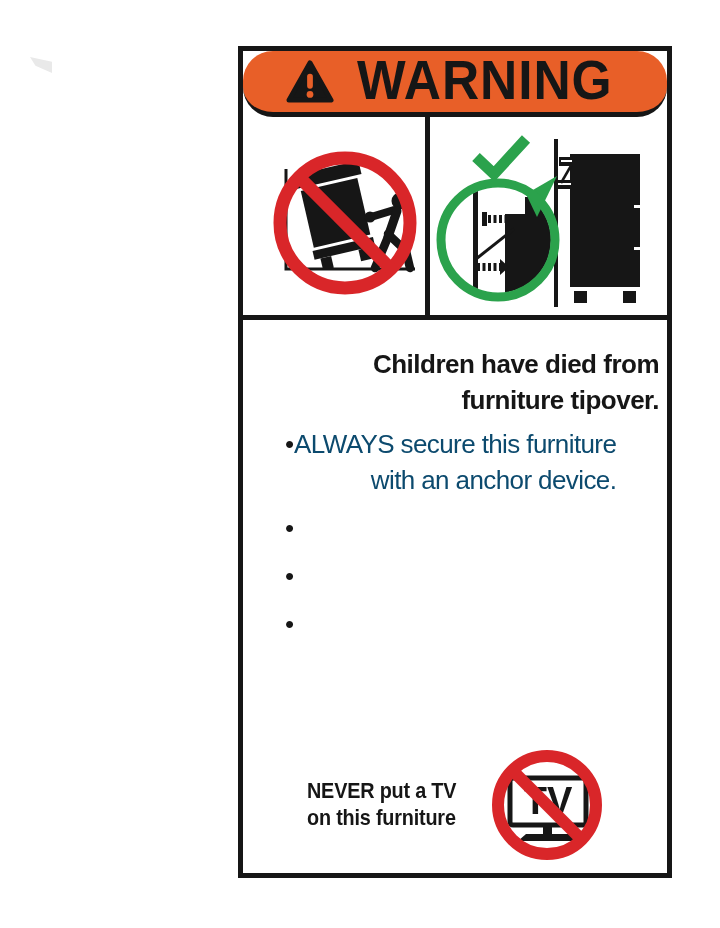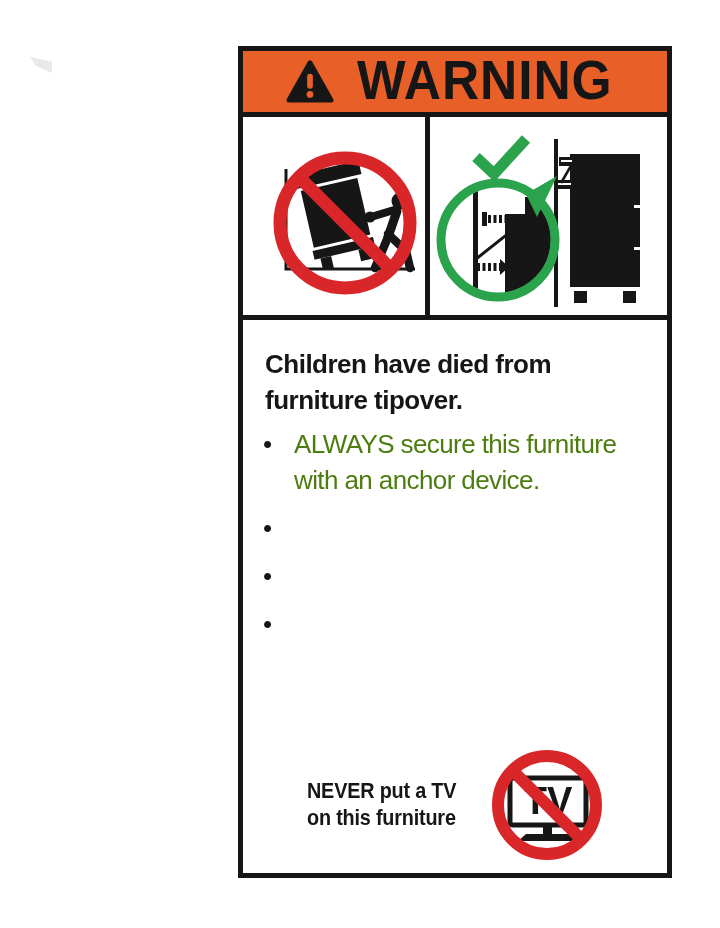--- a/index.html
+++ b/index.html
@@ -19,46 +19,46 @@
     position:absolute;left:30px;top:57px;width:22px;height:16px;
     background:#e9e9e9;clip-path:polygon(0 0,100% 30%,100% 100%,25% 55%);
   }
   .label{
     position:absolute;left:238px;top:46px;width:434px;height:832px;
     box-sizing:border-box;border:5px solid var(--ink);background:var(--label-bg);
   }
   .header{
     box-sizing:border-box;height:66px;background:var(--header-bg);
     border-bottom:5px solid var(--ink);
-    display:flex;align-items:center;justify-content:center;gap:12px;
+    display:flex;align-items:center;justify-content:center;gap:12px;border-radius:30px;
   }
   .warning-text{
     font-size:56px;font-weight:bold;letter-spacing:1px;line-height:1;
     transform:scaleX(.92);transform-origin:center;padding-bottom:4px;
   }
   .pictos{
     box-sizing:border-box;height:203px;border-bottom:5px solid var(--ink);
     display:flex;background:#fff;
   }
   .panel{box-sizing:border-box;height:198px;}
   .panel.left{width:187px;border-right:5px solid var(--ink);}
   .panel.right{flex:1;}
   .panel svg{display:block;}
   .text-section{
     position:absolute;left:0;right:0;top:269px;height:553px;
-    box-sizing:border-box;padding:26px 8px 15px 22px;
+    box-sizing:border-box;padding:26px 8px 15px 22px;text-align:right;
   }
   .heading{
     font-size:26px;font-weight:bold;line-height:36px;letter-spacing:-0.5px;
     white-space:pre-line;
   }
   ul.bullets{list-style:none;margin:8px 0 0 0;padding:0;}
   ul.bullets li{display:flex;margin:0 0 12px 0;}
   .marker{width:31px;flex:0 0 31px;font-size:26px;line-height:36px;margin-left:-2px;}
-  .btext{font-size:26px;line-height:36px;letter-spacing:-0.6px;white-space:pre-line;color:#4d7c0f;}
+  .btext{font-size:26px;line-height:36px;letter-spacing:-0.6px;white-space:pre-line;color:#0c4a6e;}
   .tv-note{
     position:absolute;left:64px;top:726px;
     font-size:22px;font-weight:bold;line-height:27px;letter-spacing:-0.2px;
     white-space:pre-line;transform:scaleX(.9);transform-origin:left center;
   }
   .tv-icon{position:absolute;left:247px;top:697px;}
   
   .ink-f{fill:var(--ink);}
   .ink-s{stroke:var(--ink);fill:none;}
   .red-s{stroke:var(--prohibition-red);fill:none;}

